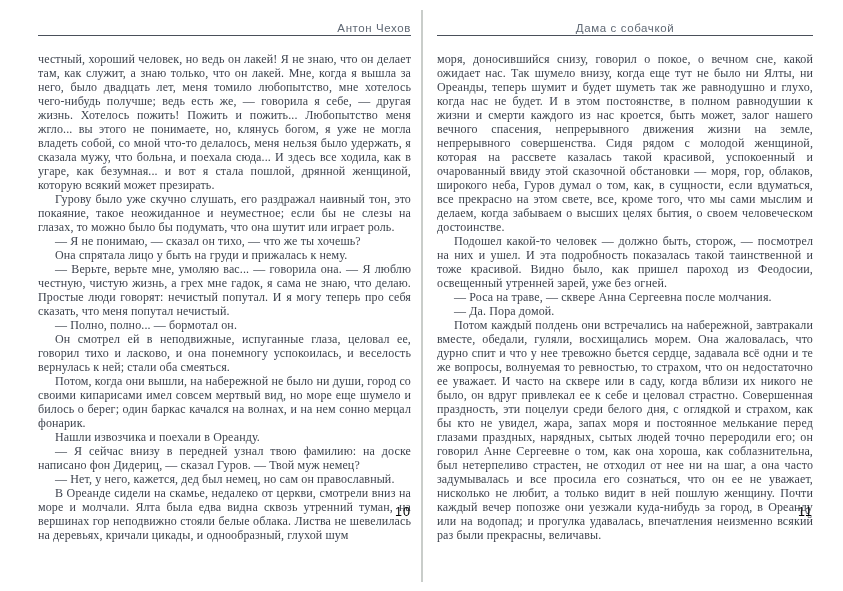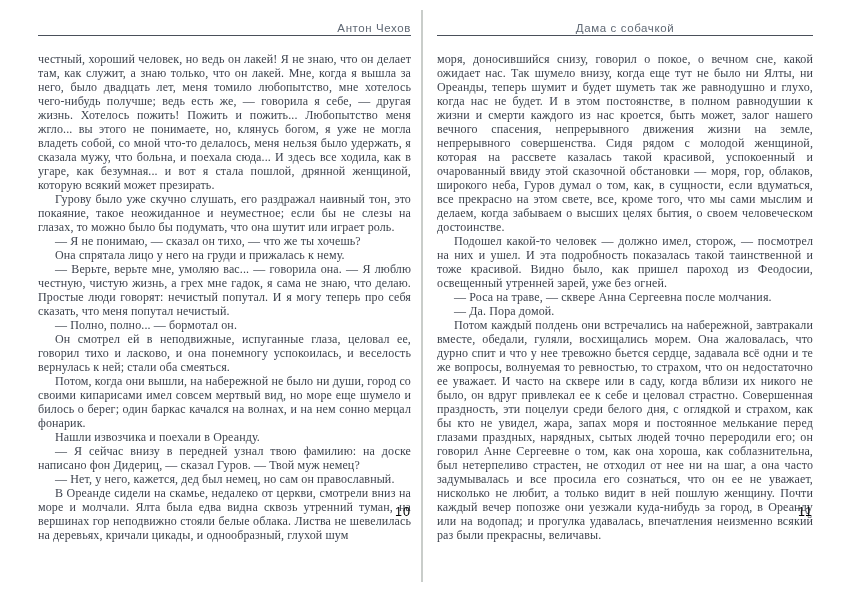--- a/index.html
+++ b/index.html
@@ -79,41 +79,41 @@
 <div class="spread">
 
   <div class="page left">
     <div class="running-header">
       <span>Антон Чехов</span>
     </div>
     <div class="body-text">
       <p class="cont">честный, хороший человек, но ведь он лакей! Я не знаю, что он делает там, как служит, а знаю только, что он лакей. Мне, когда я вышла за него, было двадцать лет, меня томило любопытство, мне хотелось чего-нибудь получше; ведь есть же, — говорила я себе, — другая жизнь. Хотелось пожить! Пожить и пожить... Любопытство меня жгло... вы этого не понимаете, но, клянусь богом, я уже не могла владеть собой, со мной что-то делалось, меня нельзя было удержать, я сказала мужу, что больна, и поехала сюда... И здесь все ходила, как в угаре, как безумная... и вот я стала пошлой, дрянной женщиной, которую всякий может презирать.</p>
       <p>Гурову было уже скучно слушать, его раздражал наивный тон, это покаяние, такое неожиданное и неуместное; если бы не слезы на глазах, то можно было бы подумать, что она шутит или играет роль.</p>
       <p>— Я не понимаю, — сказал он тихо, — что же ты хочешь?</p>
-      <p>Она спрятала лицо у него на груди и прижалась к нему.</p>
+      <p>Она спрятала лицо у быть на груди и прижалась к нему.</p>
       <p>— Верьте, верьте мне, умоляю вас... — говорила она. — Я люблю честную, чистую жизнь, а грех мне гадок, я сама не знаю, что делаю. Простые люди говорят: нечистый попутал. И я могу теперь про себя сказать, что меня попутал нечистый.</p>
       <p>— Полно, полно... — бормотал он.</p>
       <p>Он смотрел ей в неподвижные, испуганные глаза, целовал ее, говорил тихо и ласково, и она понемногу успокоилась, и веселость вернулась к ней; стали оба смеяться.</p>
       <p>Потом, когда они вышли, на набережной не было ни души, город со своими кипарисами имел совсем мертвый вид, но море еще шумело и билось о берег; один баркас качался на волнах, и на нем сонно мерцал фонарик.</p>
       <p>Нашли извозчика и поехали в Ореанду.</p>
       <p>— Я сейчас внизу в передней узнал твою фамилию: на доске написано фон Дидериц, — сказал Гуров. — Твой муж немец?</p>
       <p>— Нет, у него, кажется, дед был немец, но сам он православный.</p>
       <p>В Ореанде сидели на скамье, недалеко от церкви, смотрели вниз на море и молчали. Ялта была едва видна сквозь утренний туман, на вершинах гор неподвижно стояли белые облака. Листва не шевелилась на деревьях, кричали цикады, и однообразный, глухой шум</p>
     </div>
   </div>
 
   <div class="gutter-divider"></div>
 
   <div class="page right">
     <div class="running-header">
       <span>Дама с собачкой</span>
     </div>
     <div class="body-text">
       <p class="cont">моря, доносившийся снизу, говорил о покое, о вечном сне, какой ожидает нас. Так шумело внизу, когда еще тут не было ни Ялты, ни Ореанды, теперь шумит и будет шуметь так же равнодушно и глухо, когда нас не будет. И в этом постоянстве, в полном равнодушии к жизни и смерти каждого из нас кроется, быть может, залог нашего вечного спасения, непрерывного движения жизни на земле, непрерывного совершенства. Сидя рядом с молодой женщиной, которая на рассвете казалась такой красивой, успокоенный и очарованный ввиду этой сказочной обстановки — моря, гор, облаков, широкого неба, Гуров думал о том, как, в сущности, если вдуматься, все прекрасно на этом свете, все, кроме того, что мы сами мыслим и делаем, когда забываем о высших целях бытия, о своем человеческом достоинстве.</p>
-      <p>Подошел какой-то человек — должно имел, сторож, — посмотрел на них и ушел. И эта подробность показалась такой таинственной и тоже красивой. Видно было, как пришел пароход из Феодосии, освещенный утренней зарей, уже без огней.</p>
+      <p>Подошел какой-то человек — должно быть, сторож, — посмотрел на них и ушел. И эта подробность показалась такой таинственной и тоже красивой. Видно было, как пришел пароход из Феодосии, освещенный утренней зарей, уже без огней.</p>
       <p>— Роса на траве, — сквере Анна Сергеевна после молчания.</p>
       <p>— Да. Пора домой.</p>
       <p>Потом каждый полдень они встречались на набережной, завтракали вместе, обедали, гуляли, восхищались морем. Она жаловалась, что дурно спит и что у нее тревожно бьется сердце, задавала всё одни и те же вопросы, волнуемая то ревностью, то страхом, что он недостаточно ее уважает. И часто на сквере или в саду, когда вблизи их никого не было, он вдруг привлекал ее к себе и целовал страстно. Совершенная праздность, эти поцелуи среди белого дня, с оглядкой и страхом, как бы кто не увидел, жара, запах моря и постоянное мелькание перед глазами праздных, нарядных, сытых людей точно переродили его; он говорил Анне Сергеевне о том, как она хороша, как соблазнительна, был нетерпеливо страстен, не отходил от нее ни на шаг, а она часто задумывалась и все просила его сознаться, что он ее не уважает, нисколько не любит, а только видит в ней пошлую женщину. Почти каждый вечер попозже они уезжали куда-нибудь за город, в Ореанду или на водопад; и прогулка удавалась, впечатления неизменно всякий раз были прекрасны, величавы.</p>
     </div>
   </div>
 
   <div class="page-number" style="left:38px; width:373px;">10</div>
   <div class="page-number" style="left:437px; width:376px;">11</div>
 
 </div>

